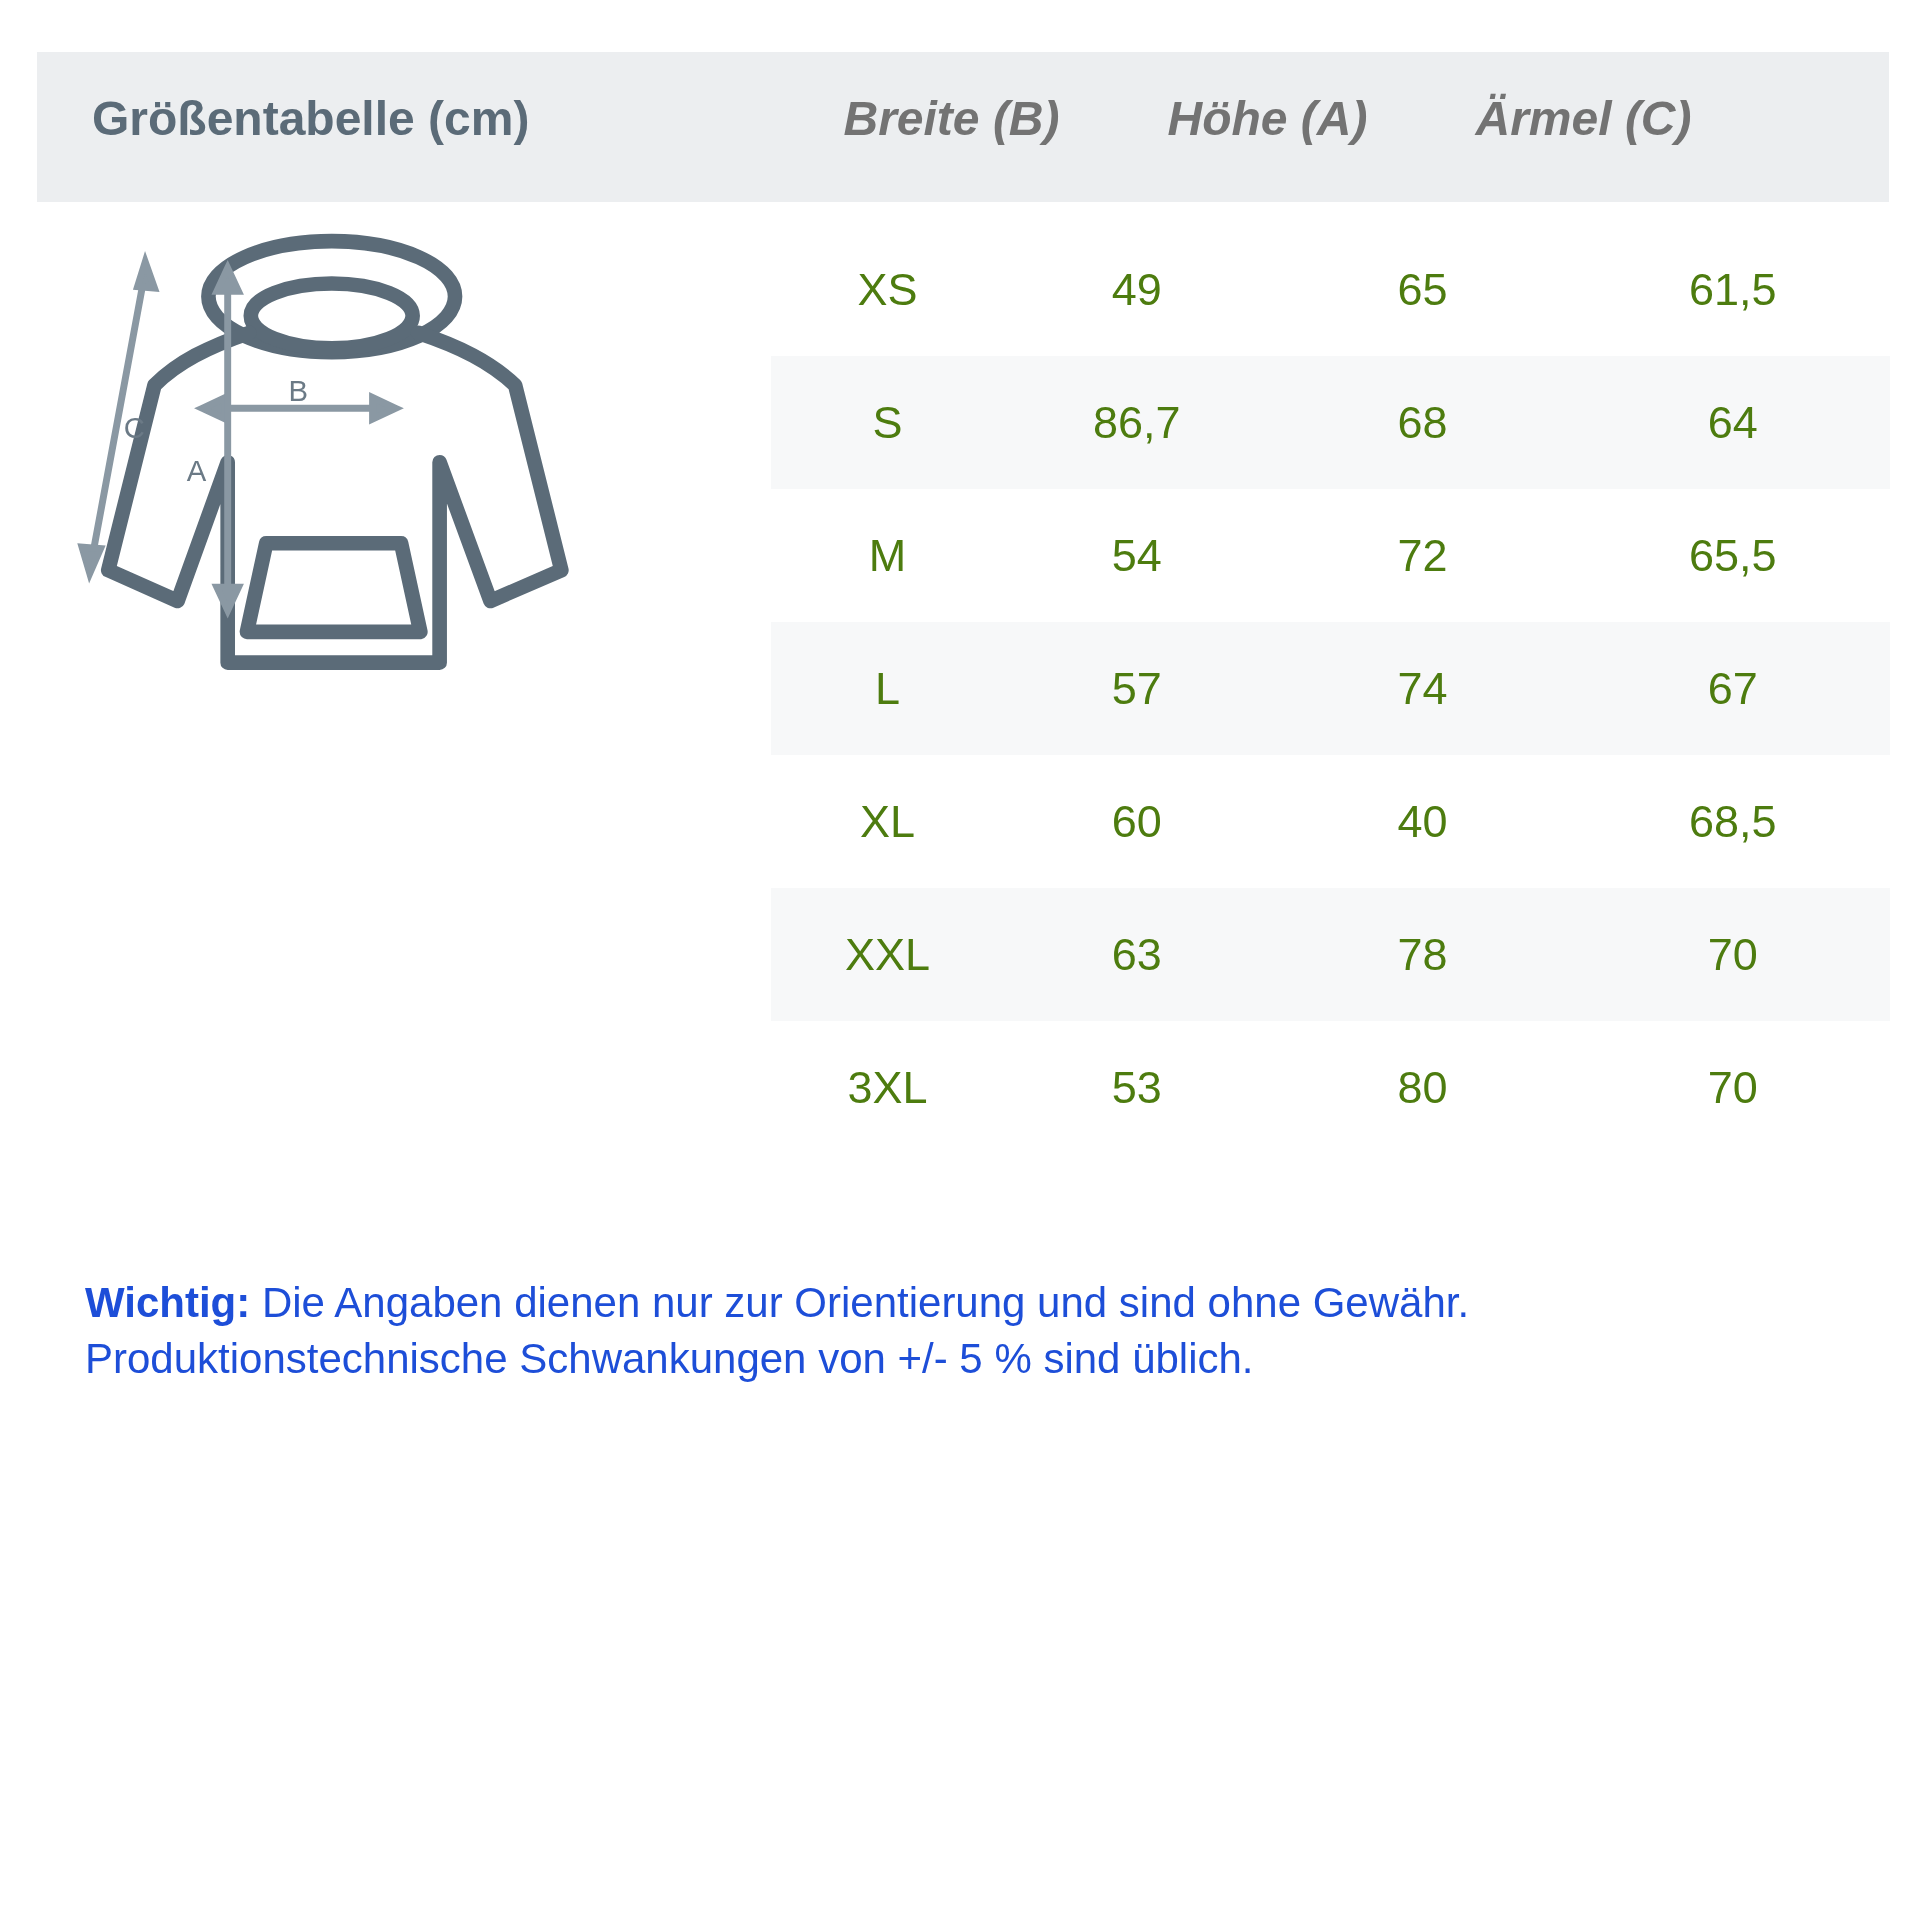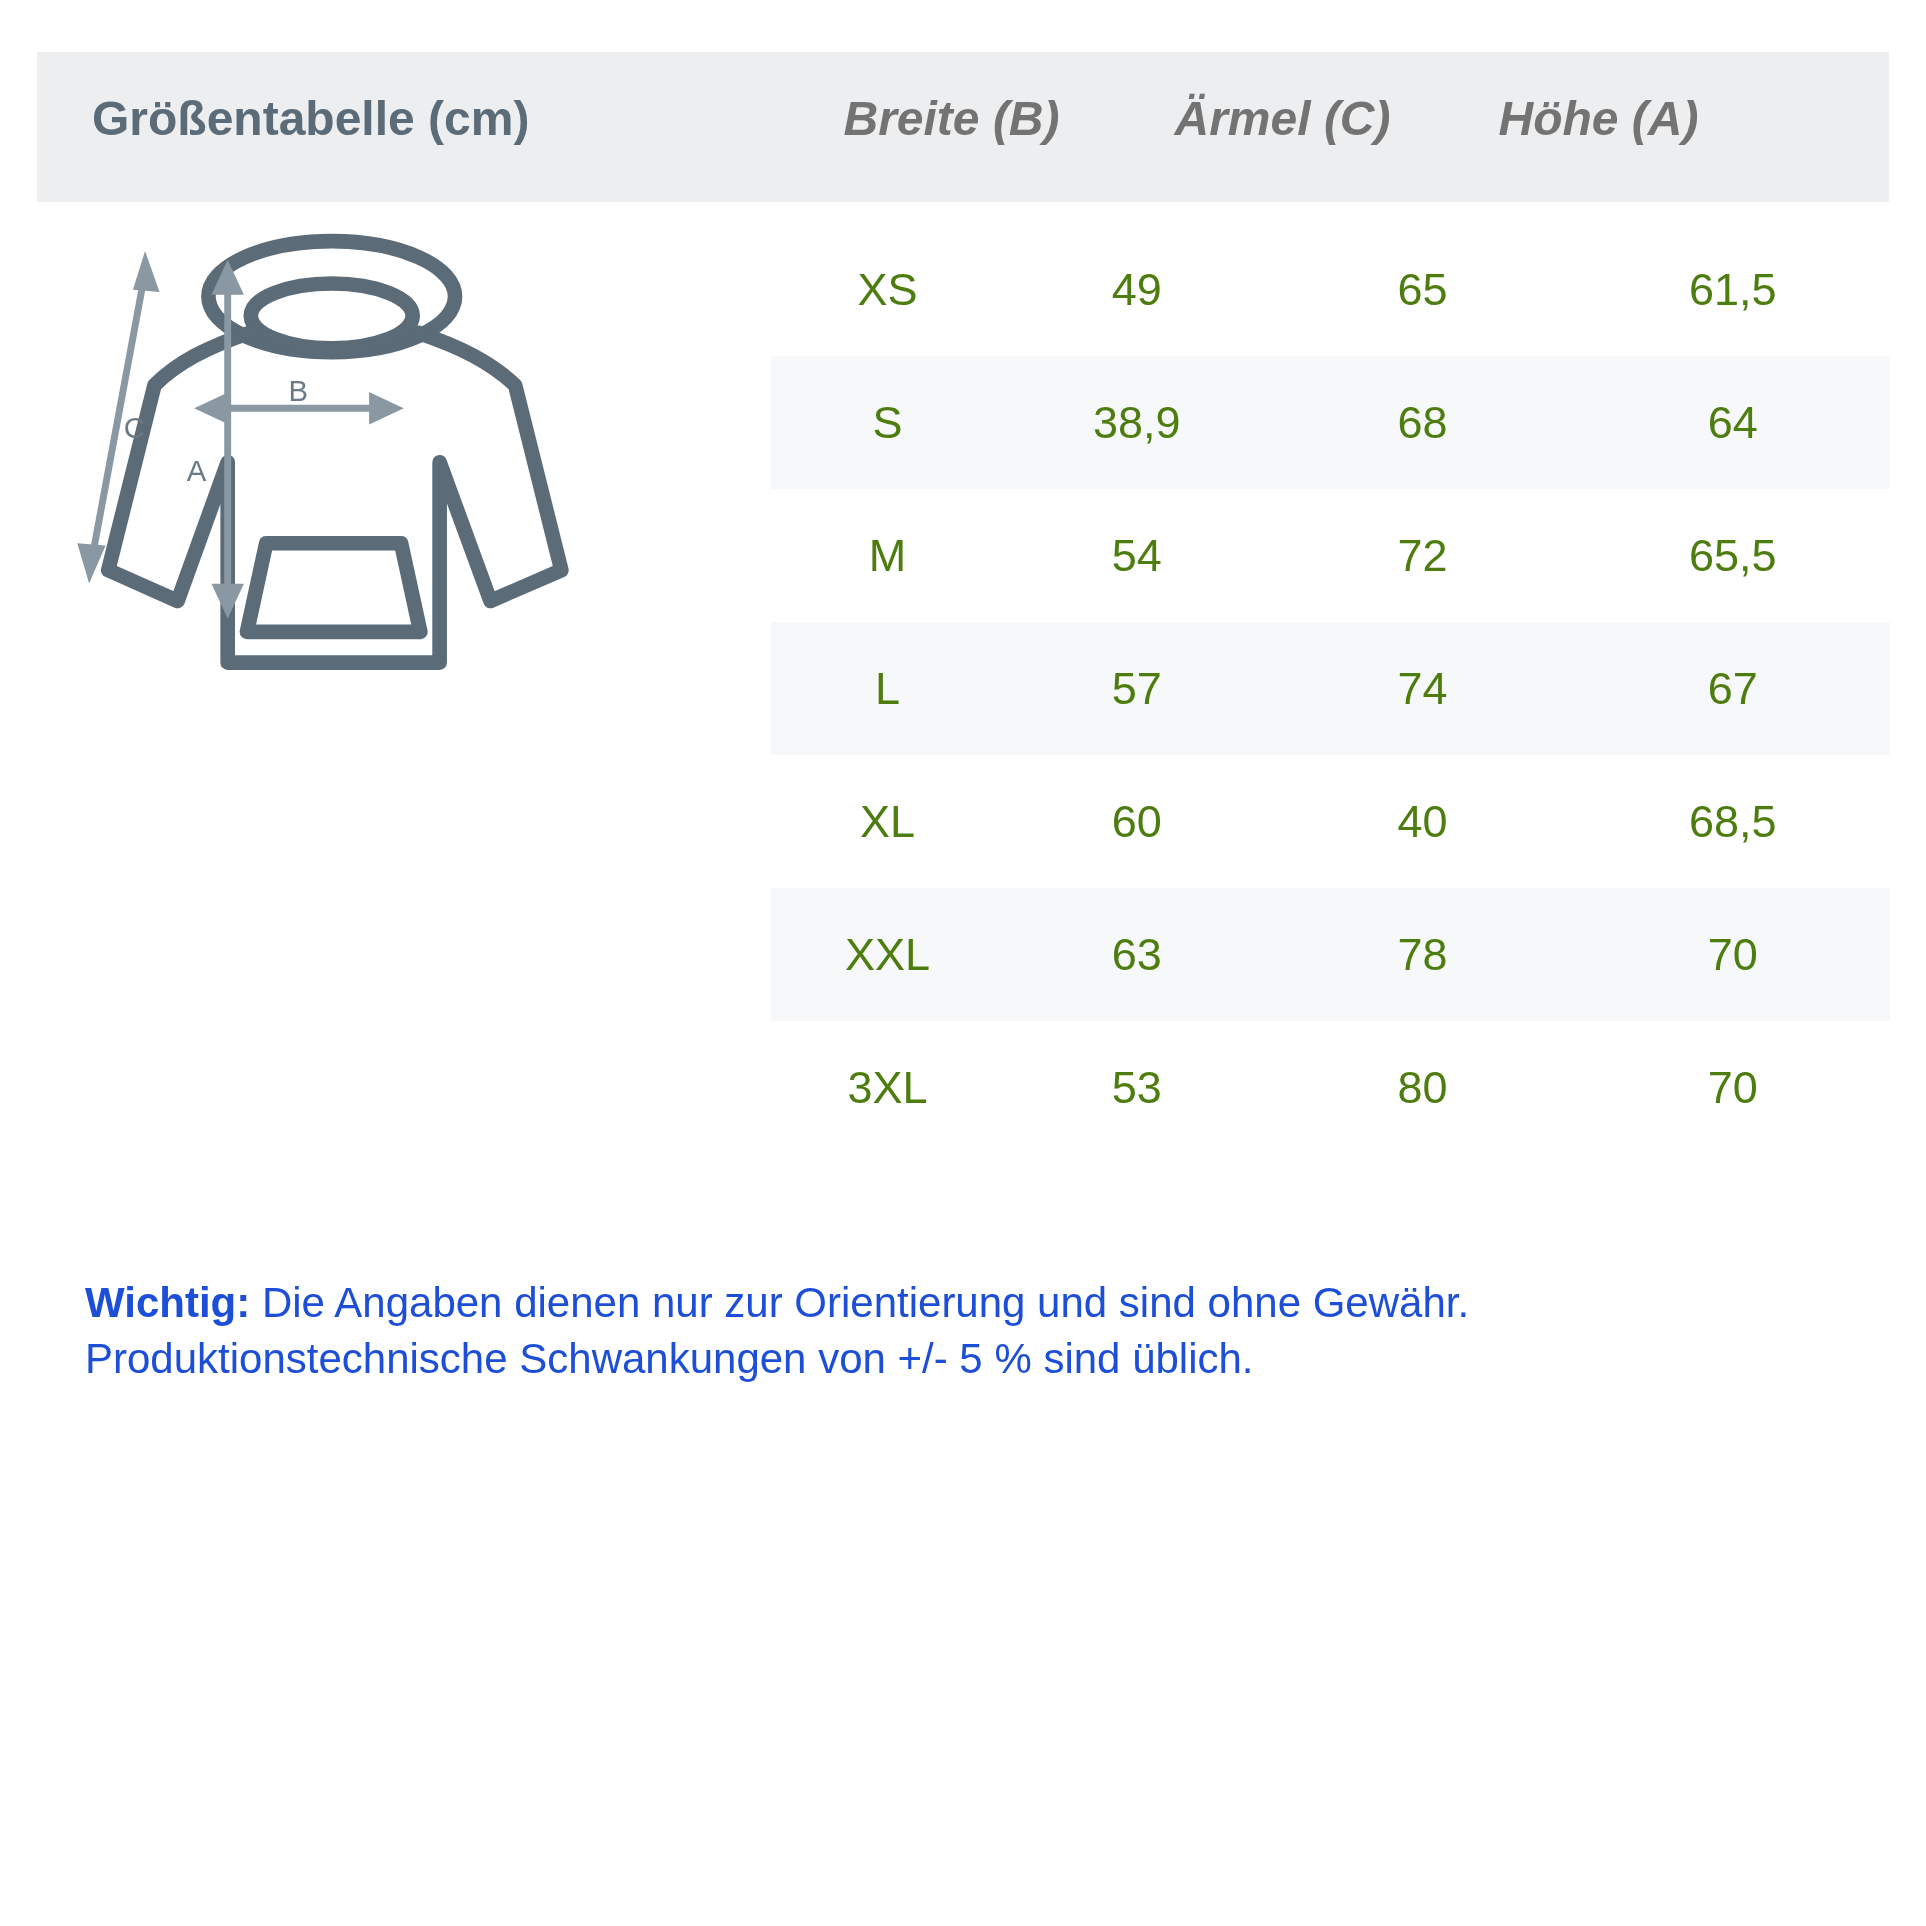--- a/index.html
+++ b/index.html
@@ -107,22 +107,22 @@
 <body>
 
 <div class="page">
 
   <div class="header-band"></div>
 
   <div class="header-title">Größentabelle (cm)</div>
 
   <div class="header-cols">
     <div class="header-col c1">Breite (B)</div>
+    <div class="header-col c2">Höhe (A)</div>
     <div class="header-col c3">Ärmel (C)</div>
-    <div class="header-col c2">Höhe (A)</div>
   </div>
 
   <div class="illustration">
     <svg width="709" height="609" viewBox="0 0 920 790" xmlns="http://www.w3.org/2000/svg">
       <g fill="none" stroke="#5b6b78" stroke-width="19" stroke-linejoin="round" stroke-linecap="round">
 
         <ellipse cx="350" cy="85" rx="160" ry="72"></ellipse>
 
         <ellipse cx="350" cy="110" rx="105" ry="42"></ellipse>
 
@@ -166,21 +166,21 @@
   <table class="size-table">
     <tbody>
       <tr>
         <td class="size-cell">XS</td>
         <td class="val-b">49</td>
         <td class="val-a">65</td>
         <td class="val-c">61,5</td>
       </tr>
       <tr class="alt">
         <td class="size-cell">S</td>
-        <td class="val-b">38,9</td>
+        <td class="val-b">86,7</td>
         <td class="val-a">68</td>
         <td class="val-c">64</td>
       </tr>
       <tr>
         <td class="size-cell">M</td>
         <td class="val-b">54</td>
         <td class="val-a">72</td>
         <td class="val-c">65,5</td>
       </tr>
       <tr class="alt">

